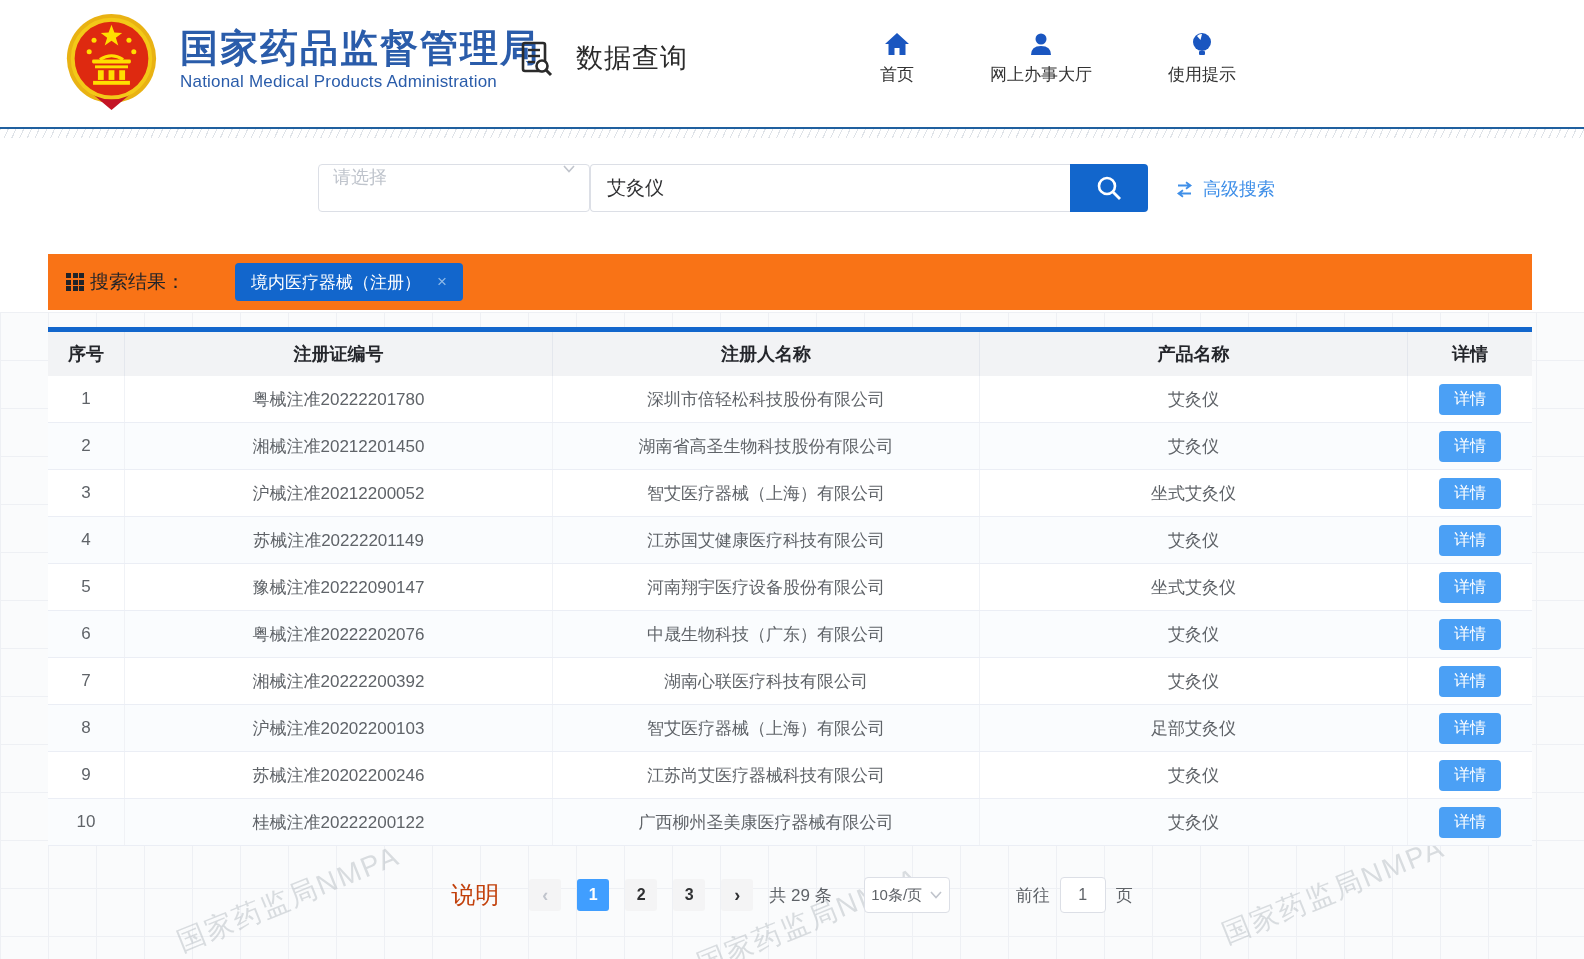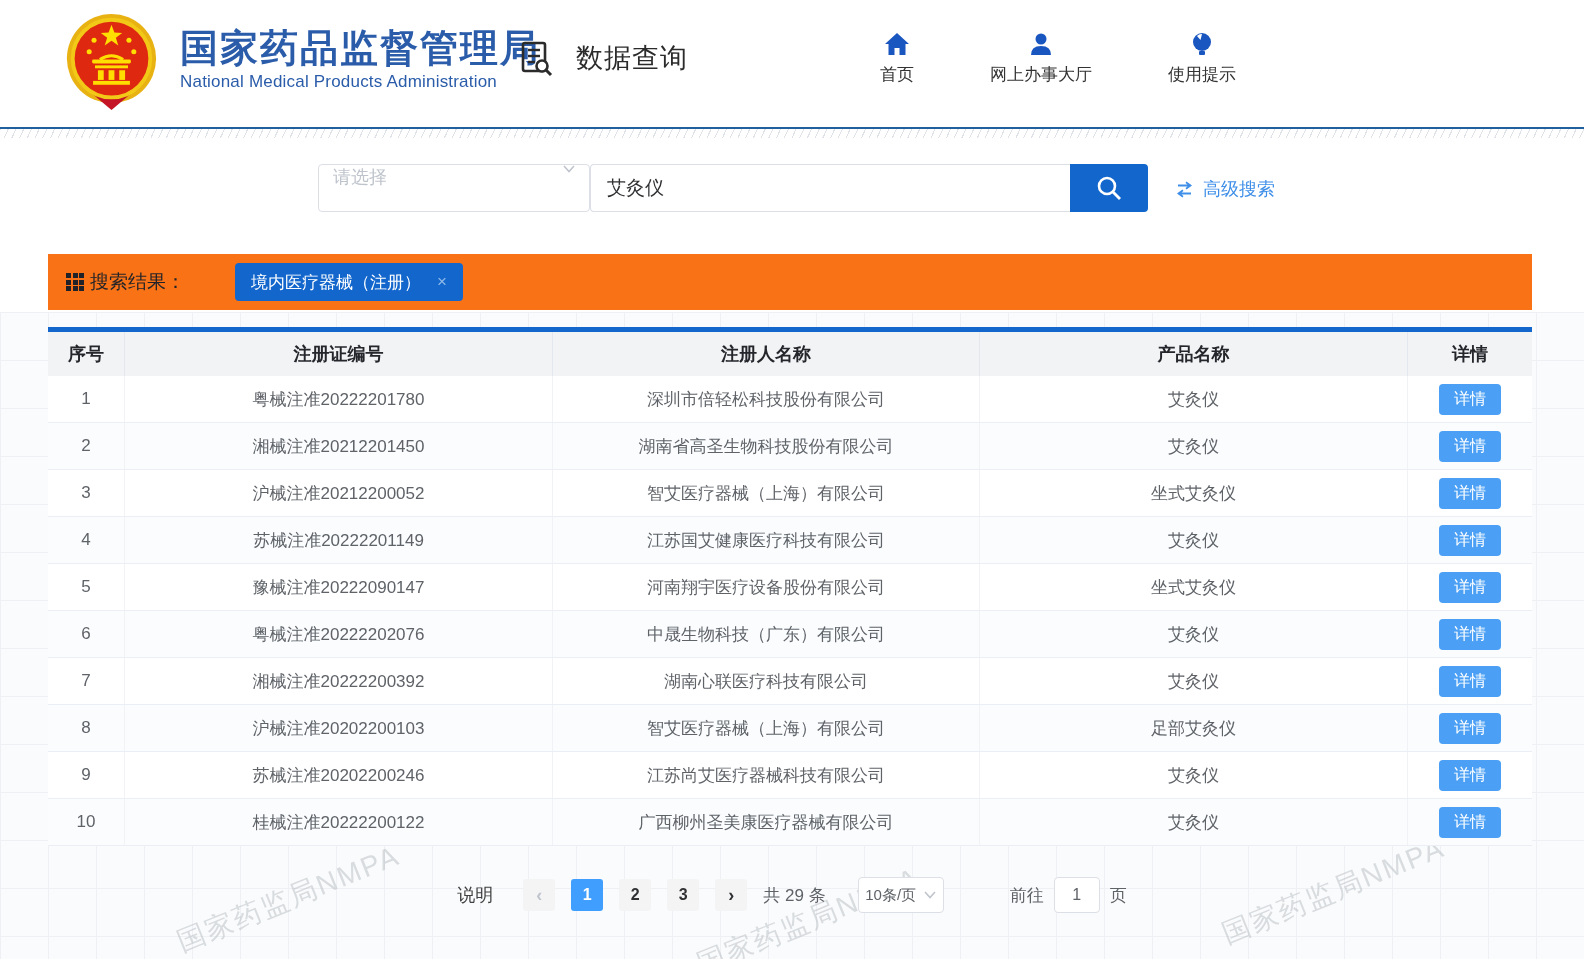--- a/index.html
+++ b/index.html
@@ -67,21 +67,21 @@
   .td { display:flex; align-items:center; justify-content:center; font-size:17px; color:#5f6368;
     border-right:1px solid #f0f2f6; }
   .td:last-child { border-right:none; }
   .c1 { width:77px; } .c2 { width:428px; } .c3 { width:427px; } .c4 { width:428px; } .c5 { width:124px; }
   .detail-btn { background:#4ba0f5; color:#fff; border:none; border-radius:4px; width:62px; height:31px;
     font-size:16px; cursor:pointer; font-family:"Liberation Sans", sans-serif; }
 
   
   .pager-row { position:absolute; left:0; top:877px; width:1584px; display:flex;
     align-items:center; justify-content:center; }
-  .note-link { color:#404040; font-size:18px; margin-right:22px; cursor:pointer; }
+  .note-link { color:#c2410c; font-size:24px; margin-right:22px; cursor:pointer; }
   .pg-btn { min-width:32px; height:32px; border-radius:3px; background:#f4f4f5; border:none;
     font-size:16px; font-weight:bold; color:#303133; margin:0 8px; cursor:pointer;
     display:flex; align-items:center; justify-content:center; font-family:"Liberation Sans", sans-serif; }
   .pg-btn.arrow { color:#303133; font-size:18px; }
   .pg-btn.arrow.disabled { color:#c0c4cc; }
   .pg-btn.active { background:#409eff; color:#fff; }
   .total-text { font-size:17px; color:#5f6368; margin:0 10px 0 8px; white-space:nowrap; }
   .size-select { width:86px; height:36px; border:1px solid #dcdfe6; border-radius:4px; background:#fff;
     display:flex; align-items:center; justify-content:center; gap:8px; margin-left:22px;
     font-size:15px; color:#5f6368; cursor:pointer; }

